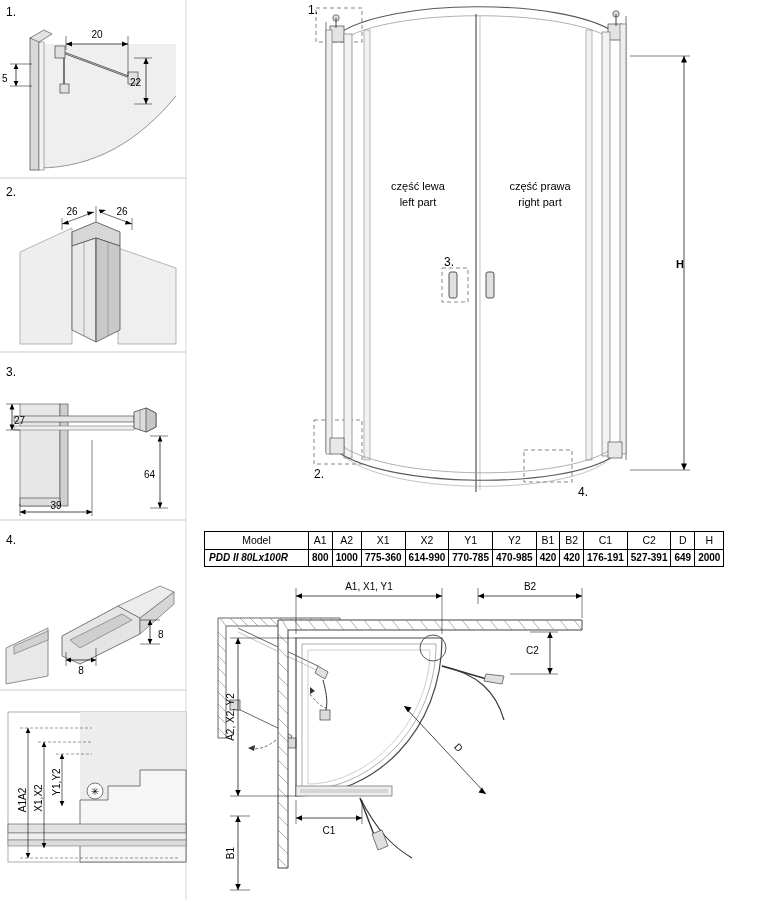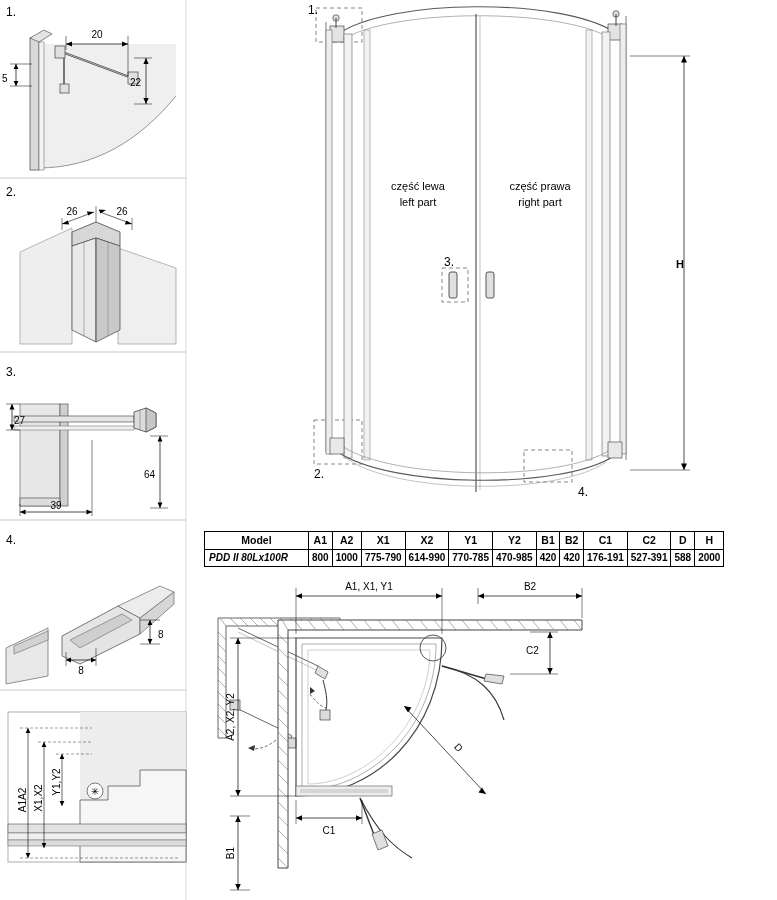--- a/index.html
+++ b/index.html
@@ -3,21 +3,21 @@
 <meta charset="utf-8">
 <style>
   html,body{margin:0;padding:0;}
   body{width:777px;height:900px;background:#ffffff;font-family:"Liberation Sans",sans-serif;position:relative;overflow:hidden;}
   .root{position:absolute;left:0;top:0;width:777px;height:900px;}
   svg{display:block;}
   .wm{position:absolute;left:200px;top:855px;font-size:40px;color:#f0ede4;letter-spacing:1px;font-family:"Liberation Sans",sans-serif;white-space:nowrap;}
   
   .spec{position:absolute;left:204px;top:531px;border-collapse:collapse;font-size:10px;}
   .spec th,.spec td{border:1px solid #000;padding:2px 3px;text-align:center;font-weight:bold;color:#000;line-height:1.2;}
-  .spec th{font-weight:bold;font-size:10.5px;}
+  .spec th{font-weight:normal;font-size:10.5px;}
   .spec td.model{font-style:italic;font-weight:bold;text-align:center;padding-left:4px;padding-right:20px;}
   .spec th.model{min-width:84px;}
   .lbl{font-size:11px;fill:#000;}
   .dim{font-size:11px;fill:#000;}
   .num{font-size:10px;fill:#000;}
   .stepnum{font-size:12px;fill:#000;font-weight:normal;}
   .ctr{text-anchor:middle;}
 </style>
 </head>
 <body>
@@ -270,29 +270,29 @@
         <th>C2</th>
         <th>D</th>
         <th>H</th>
       </tr>
     </thead>
     <tbody>
       <tr>
         <td class="model">PDD II 80Lx100R</td>
         <td>800</td>
         <td>1000</td>
-        <td>775-790</td>
+        <td>775-360</td>
         <td>614-990</td>
         <td>770-785</td>
         <td>470-985</td>
         <td>420</td>
         <td>420</td>
         <td>176-191</td>
         <td>527-391</td>
-        <td>588</td>
+        <td>649</td>
         <td>2000</td>
       </tr>
     </tbody>
   </table>
 
   <svg width="587" height="330" style="position:absolute;left:190px;top:570px;">
 
     <g>
 
       <path d="M28 48 L150 48 L150 56 L36 56 L36 168 L28 168 Z" fill="#ffffff" stroke="#555" stroke-width="0.9"></path>

